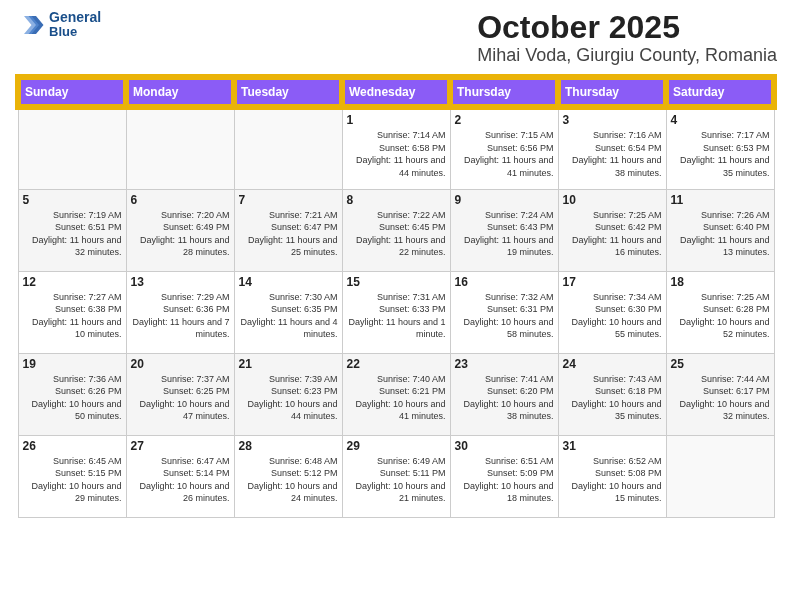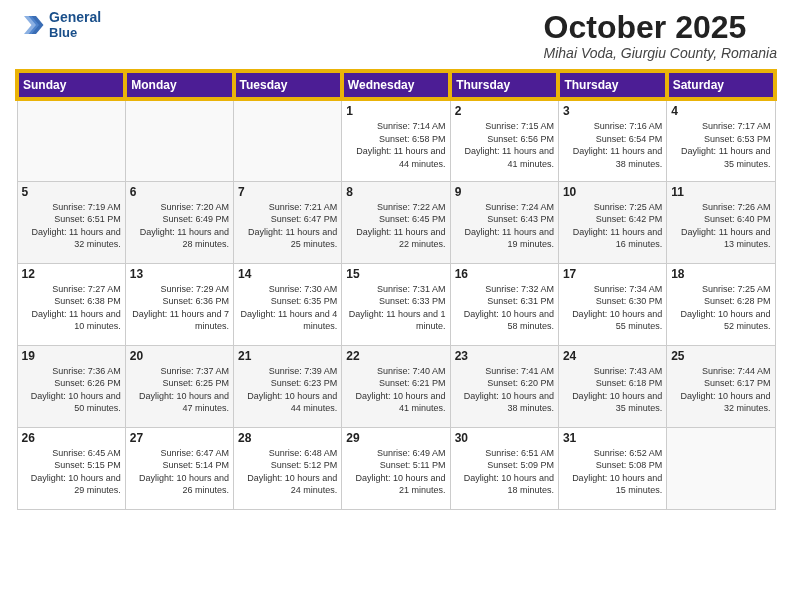--- a/index.html
+++ b/index.html
@@ -17,21 +17,21 @@
       padding: 10px 15px 10px 15px;
     }
     .header {
       display: flex;
       justify-content: space-between;
       align-items: flex-start;
       margin-bottom: 8px;
     }
     .logo {
       display: flex;
-      align-items: flex-end;
+      align-items: flex-start;
       gap: 4px;
     }
     .logo-text {
       display: flex;
       flex-direction: column;
       font-size: 13px;
       font-weight: bold;
       color: #1a4f8a;
       line-height: 1.1;
     }
@@ -42,37 +42,36 @@
     }
     .title-area {
     }
     .month-title {
       font-size: 32px;
       font-weight: bold;
       color: #222;
       line-height: 1.1;
     }
     .subtitle {
-      font-size: 14px;
+      font-size: 18px;
       color: #444;
-      font-style: italic;
     }
     .calendar {
       width: 100%;
       border-collapse: collapse;
       table-layout: fixed;
     }
     .calendar th {
-      background: #4c1d95;
+      background: #8b5cf6;
       color: #fff;
       font-size: 12px;
       font-weight: bold;
       padding: 5px 4px;
       text-align: left;
-      border: 4px solid #eab308;
+      border: 6px solid #eab308;
     }
     .calendar td {
       border: 1px solid #ccc;
       vertical-align: top;
       padding: 3px 4px;
       height: 82px;
       background: #fff;
       font-size: 9.5px;
       color: #333;
     }

